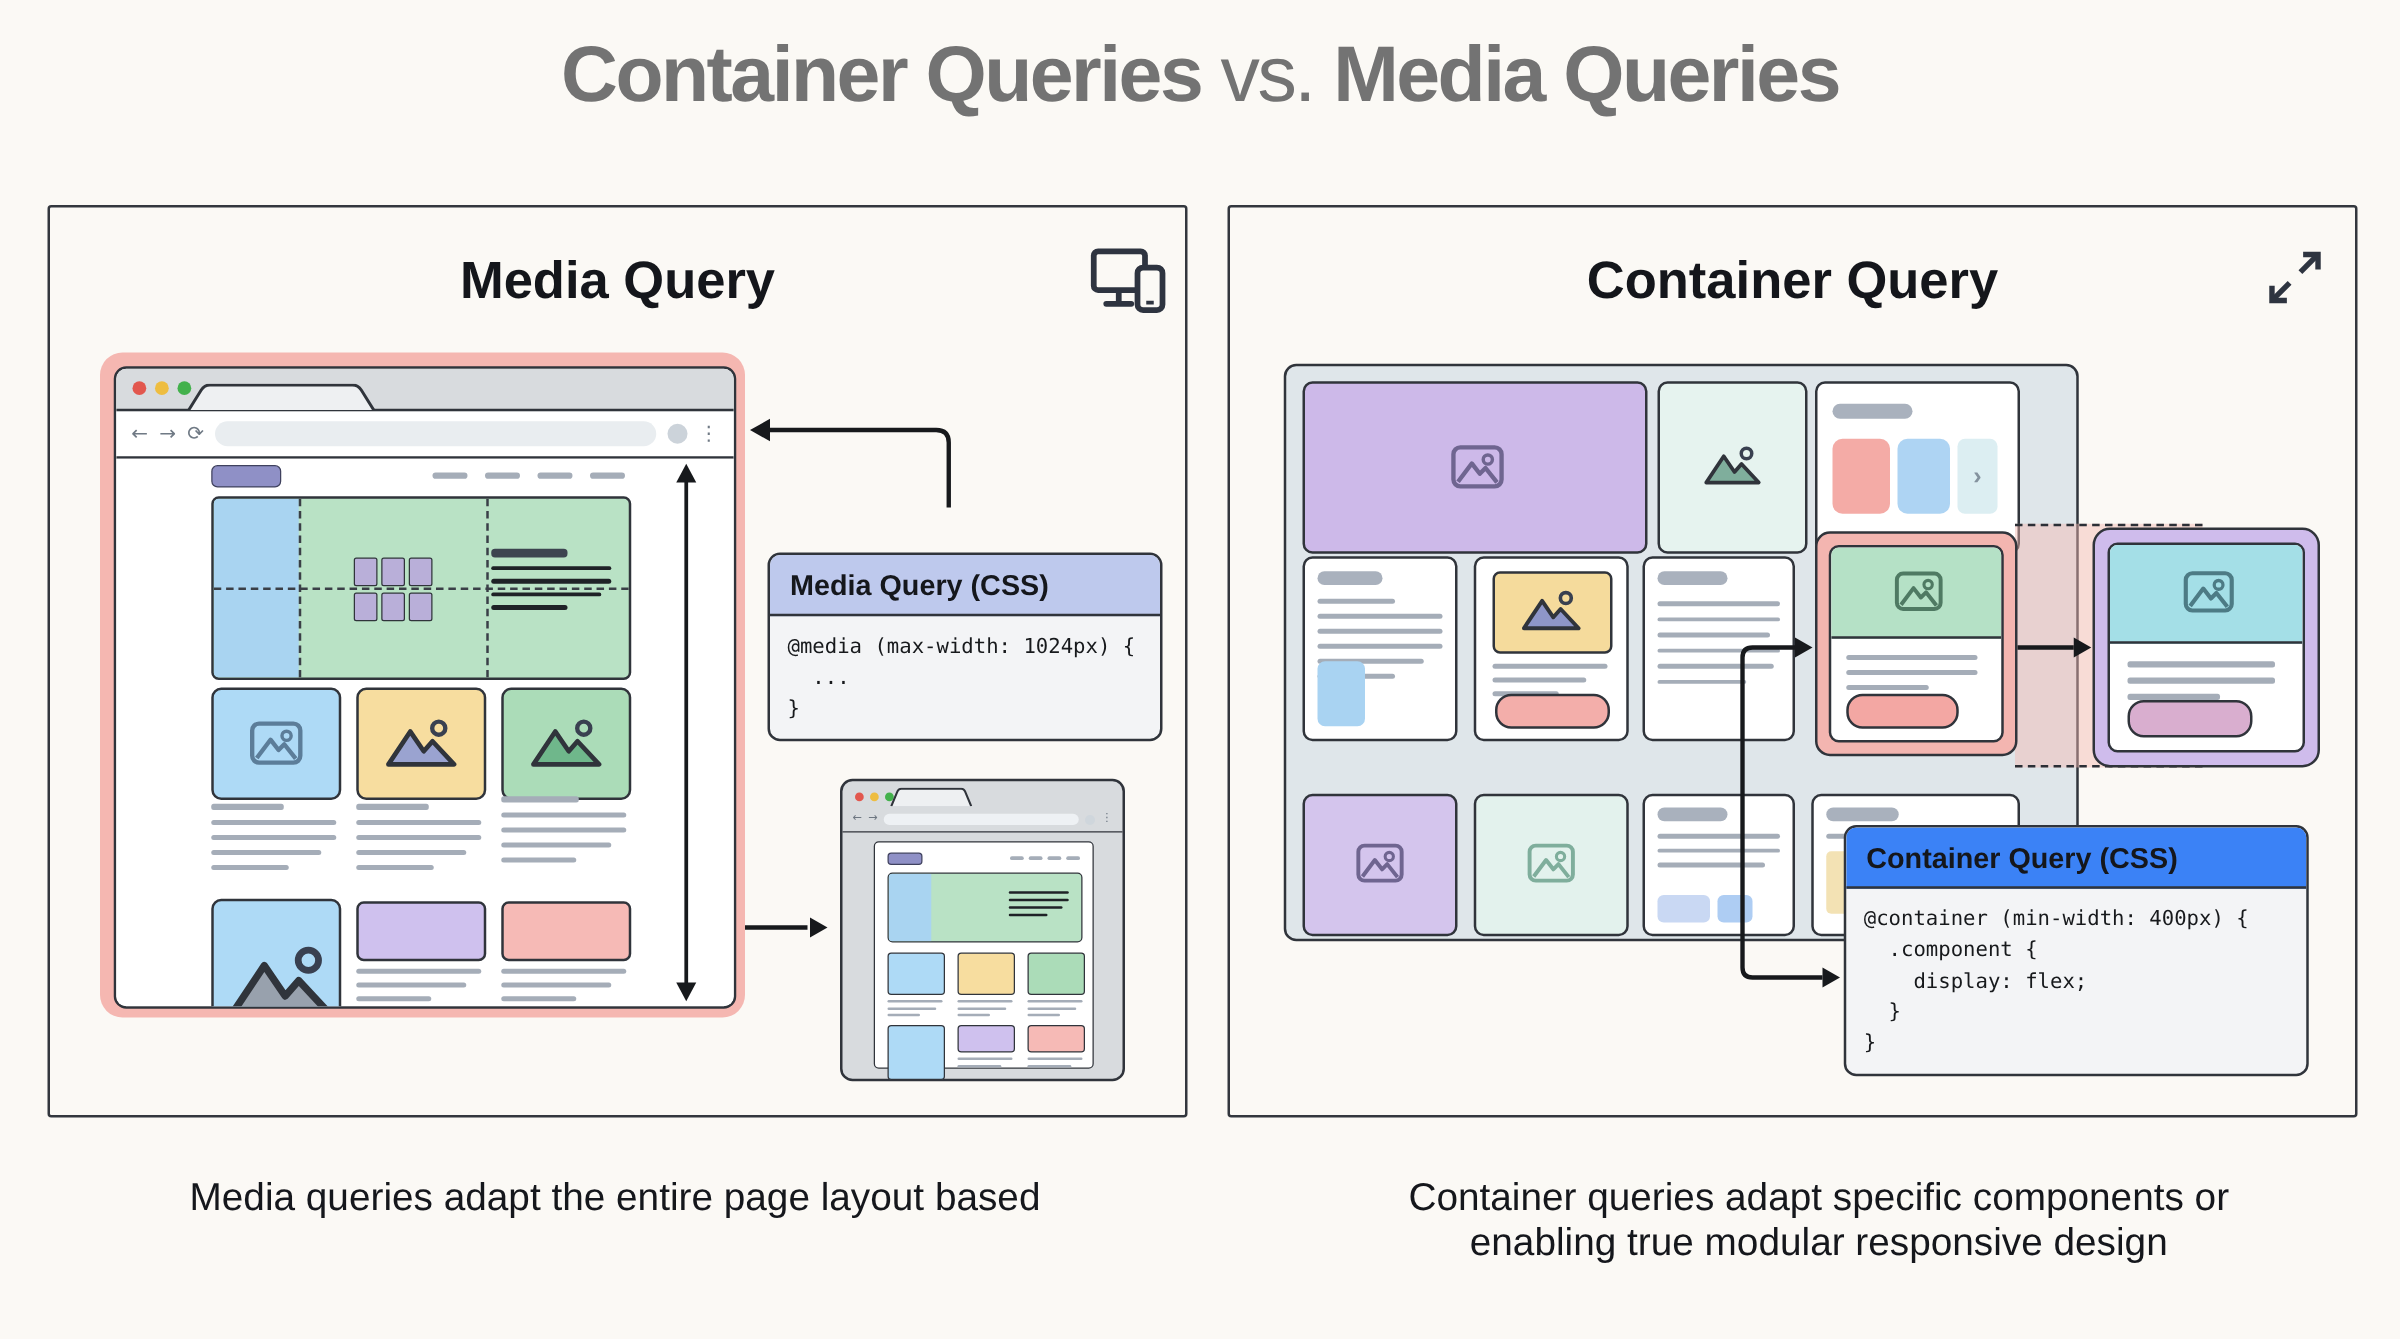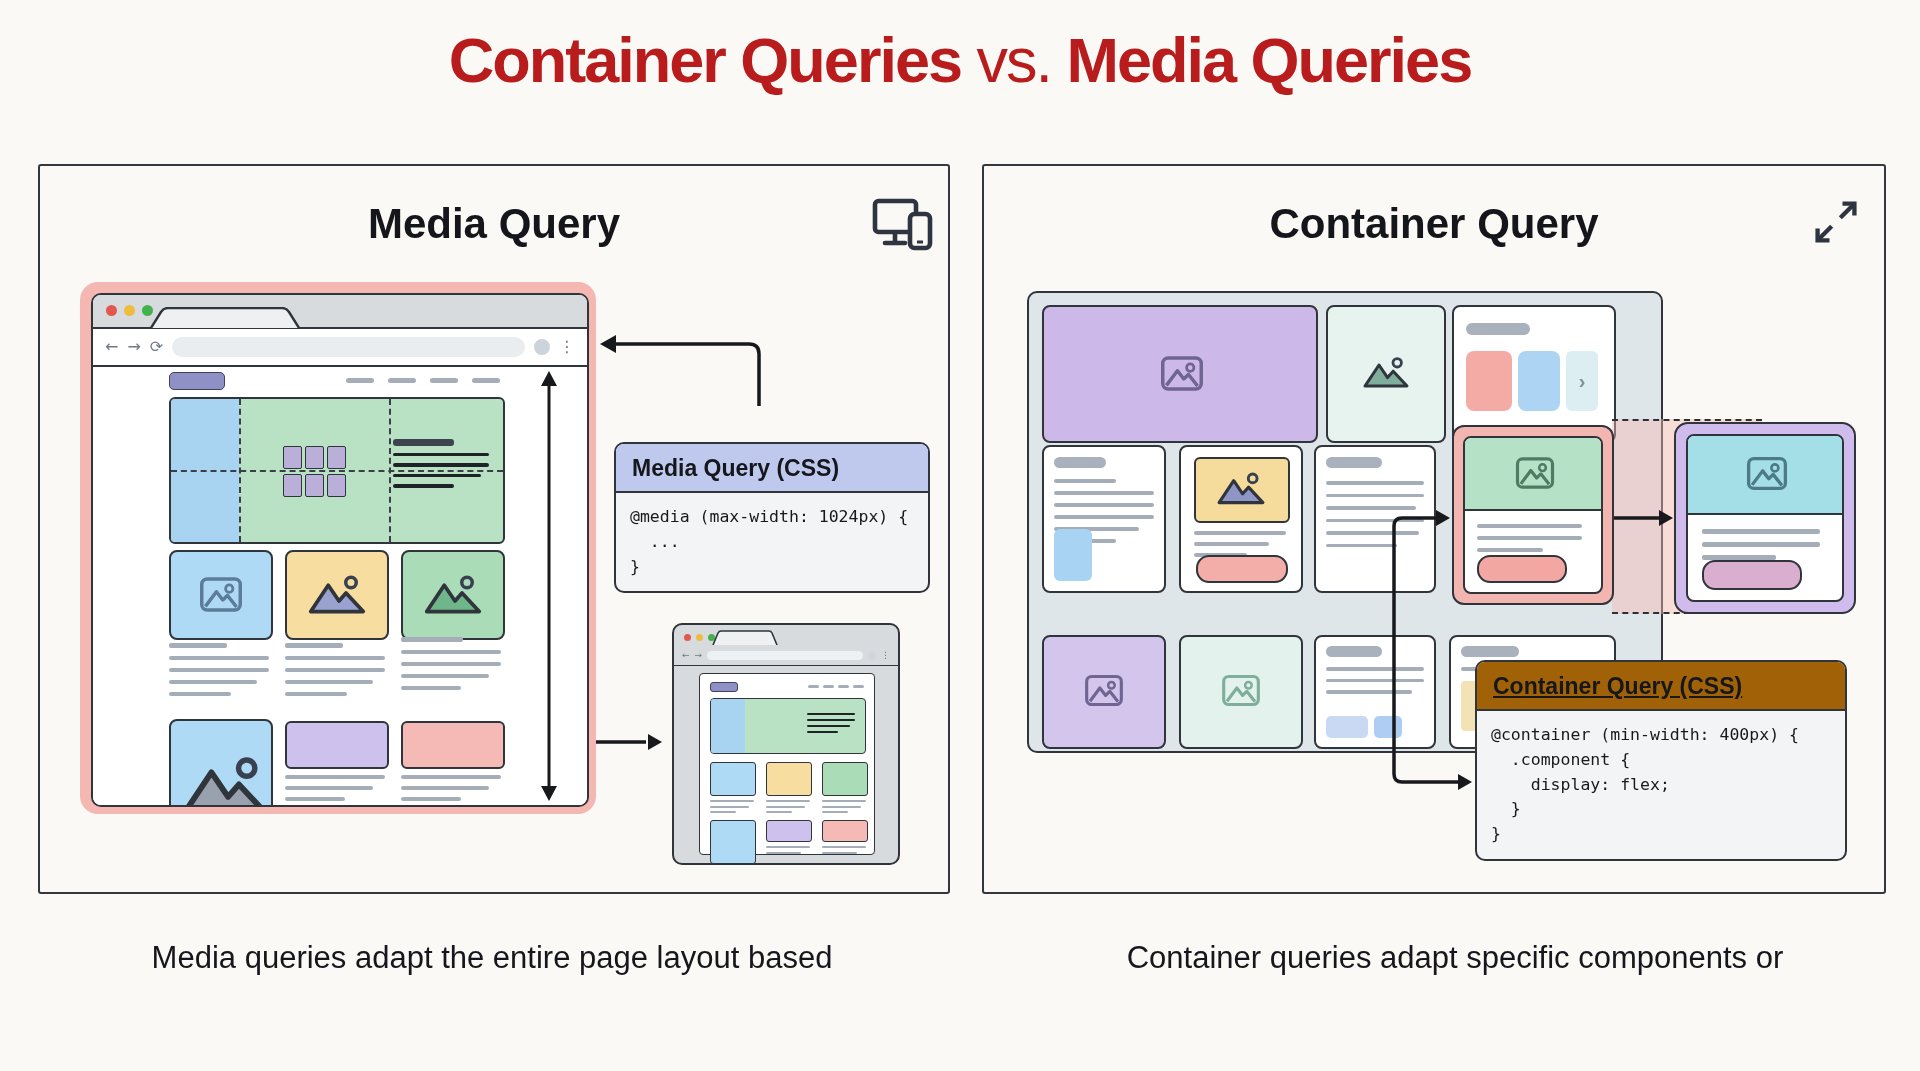--- a/index.html
+++ b/index.html
@@ -1,21 +1,21 @@
 <!DOCTYPE html>
 <html><head>
 <meta charset="utf-8">
 <style>
   html,body{margin:0;padding:0;background:#fbf9f5;}
   .stage{position:relative;width:1920px;height:1071px;background:#fbf9f5;overflow:hidden;
          font-family:"Liberation Sans",sans-serif;color:#17191e;}
 
   
   .title{position:absolute;top:24px;left:0;width:100%;text-align:center;
-         font-size:63px;letter-spacing:-2px;color:#b91c1c;}
+         font-size:63px;letter-spacing:-2px;color:#737373;}
   .title .b{font-weight:700;}
   .title .r{font-weight:400;}
 
   
   .panel{position:absolute;top:164px;height:726px;border:2.5px solid #33373e;border-radius:3px;background:#fbf9f5;}
   .panel-left{left:38px;width:908px;}
   .panel-right{left:982px;width:900px;}
   .panel h2{position:absolute;top:34px;left:0;width:100%;margin:0;text-align:center;
             font-size:42px;font-weight:700;color:#14161b;}
 
@@ -472,29 +472,30 @@
         <div class="lines" style="left:14px;top:57%;width:128px;gap:8.5px;">
           <div class="ln" style="width:92%;height:4.5px"></div>
           <div class="ln" style="width:92%;height:4.5px"></div>
           <div class="ln" style="width:58%;height:4.5px"></div>
         </div>
         <div class="gbtn" style="left:14px;bottom:10px;width:96px;height:26px;background:#d9aecf;"></div>
       </div>
     </div>
 
     <div class="codebox" style="left:491px;top:494px;width:368px;">
-      <div class="hd" style="background:#a16207;text-decoration:underline;">Container Query (CSS)</div>
+      <div class="hd" style="background:#3b82f6;">Container Query (CSS)</div>
       <pre>@container (min-width: 400px) {
   .component {
     display: flex;
   }
 }</pre>
     </div>
   </section>
 
   <div class="caption caption-left">
     <div>Media queries adapt the entire page layout based</div>
   </div>
   <div class="caption caption-right">
     <div>Container queries adapt specific components or</div>
+    <div>enabling true modular responsive design</div>
   </div>
 
 </div>
 
 </body></html>

